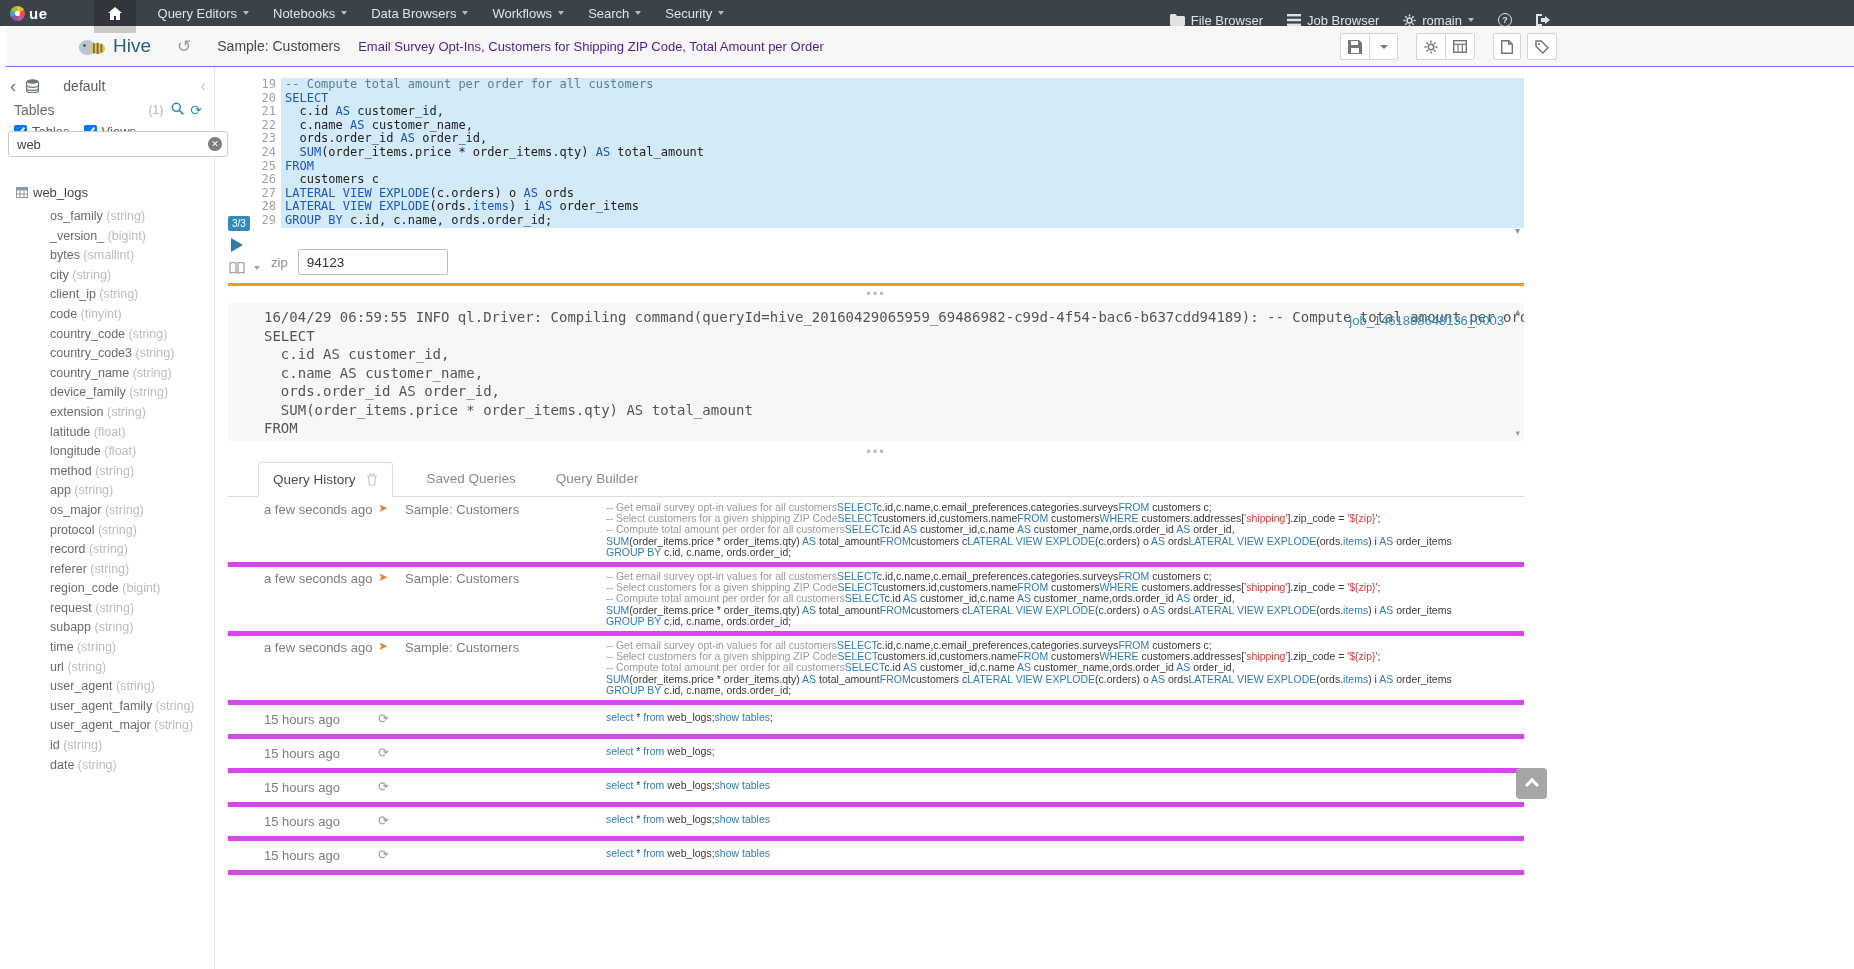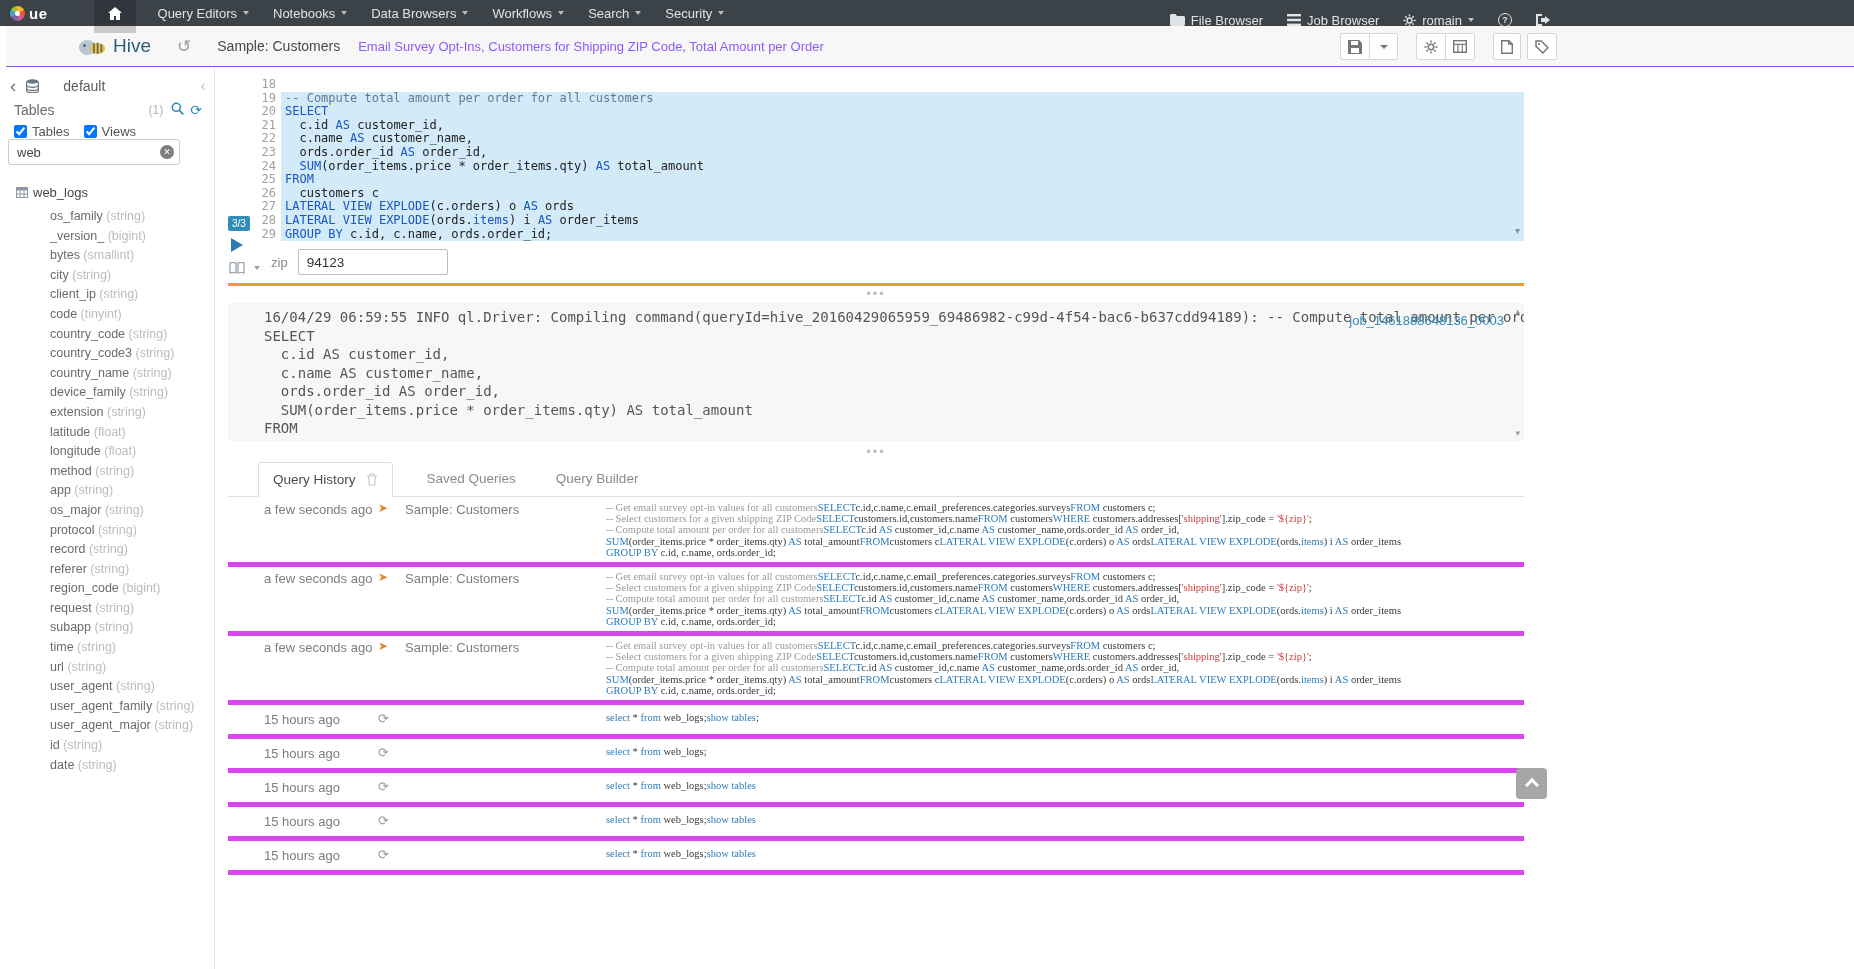--- a/index.html
+++ b/index.html
@@ -30,21 +30,21 @@
     display:flex; align-items:center; justify-content:center; font-size:9px; font-weight:bold; }
   .help-circle::before { content:"?"; }
 
   
   .subheader { position:absolute; top:26px; left:6px; width:100%; height:41px;
     background:#f7f7f7; border-bottom:1px solid #8b5cf6; display:flex; align-items:center; z-index:40;padding-left:37px; }
   .hive-logo { margin-left:34px; display:flex; align-items:center; }
   .app-name { font-size:19px; color:#2f5d7c; margin-left:6px; cursor:pointer; }
   .history-glyph { margin-left:26px; color:#9a9a9a; font-size:17px; cursor:pointer; }
   .doc-title { margin-left:26px; font-size:14px; color:#484848; }
-  .doc-subtitle { margin-left:18px; font-size:13px; color:#8b5cf6; }
+  .doc-subtitle { margin-left:18px; font-size:13px; color:#4c1d95; }
   .toolbar { position:absolute; right:303px; top:7px; display:flex; align-items:center; }
   .tb-group { display:flex; margin-right:18px; }
   .tb-btn { height:27px; min-width:28px; padding:0 7px; background:#fff; border:1px solid #d5d5d5;
     border-radius:2px; display:flex; align-items:center; justify-content:center; cursor:pointer; color:#767676; }
   .tb-group .tb-btn + .tb-btn { border-left:none; border-radius:0 2px 2px 0; }
   .tb-group .tb-btn:first-child { border-radius:2px 0 0 2px; }
   .tb-caret { width:0;height:0;border-left:4px solid transparent;border-right:4px solid transparent;
     border-top:4.5px solid #767676; }
   .tb-sep6 { width:6px; }
 
@@ -60,21 +60,21 @@
   .collapse-assist::before { content:"‹"; }
   .tables-row { position:absolute; top:34px; left:14px; right:12px; display:flex; align-items:center; }
   .tables-label { font-size:14px; color:#6b6b6b; }
   .tables-count { margin-left:auto; font-size:12px; color:#b5b5b5; }
   .tables-row .sicon { margin-left:8px; cursor:pointer; }
   .refresh-glyph { margin-left:6px; color:#338bb8; font-size:14px; cursor:pointer; }
   .filters { position:absolute; top:57px; left:14px; display:flex; align-items:center; gap:14px;
     font-size:13px; color:#555; }
   .filters label { display:flex; align-items:center; gap:5px; cursor:pointer; }
   .filters input { width:13px; height:13px; }
-  .search-box { position:absolute; top:72px; left:8px; width:172px; }
+  .search-box { position:absolute; top:64px; left:8px; width:220px; }
   .search-box input { width:100%; height:26px; border:1px solid #ccc; border-radius:3px;
     padding:0 24px 0 8px; font-size:13px; color:#444; outline:none;
     font-family:"Liberation Sans", sans-serif; }
   .clear-x { position:absolute; right:6px; top:6px; width:14px; height:14px; border-radius:50%;
     background:#7d7d7d; color:#fff; font-size:9px; line-height:14px; text-align:center; cursor:pointer; }
   .clear-x::before { content:"✕"; }
   .table-row { position:absolute; top:118px; left:16px; display:flex; align-items:center; gap:5px;
     font-size:13px; color:#464646; cursor:pointer; }
   .columns { position:absolute; top:140px; left:0; right:0; }
   .col-row { height:19.6px; line-height:19.6px; padding-left:50px; font-size:12.5px;
@@ -139,21 +139,21 @@
   .history { position:absolute; top:431px; left:0; width:100%; }
   .history-row { display:flex; align-items:flex-start; border-bottom:5px solid #d946ef;
     padding:4px 0; cursor:pointer; }
   .history-row.short { padding:7px 0; }
   .h-time { width:114px; margin-left:36px; font-size:13px; color:#7d7d7d; flex:none; }
   .h-icon { width:27px; flex:none; font-size:12px; line-height:13px; }
   .h-icon.recent { color:#e0862e; }
   .h-icon.old { color:#9a9a9a; font-size:13px; }
   .h-name { width:201px; font-size:13px; color:#7d7d7d; flex:none; }
   .h-sql { flex:1; padding-right:12px; }
-  .sql-line { font-family:Liberation Serif, serif; font-size:10.5px; line-height:11.2px;
+  .sql-line { font-family:Liberation Sans, sans-serif; font-size:10.5px; line-height:11.2px;
     white-space:pre-wrap; word-break:break-all; color:#333; }
   .tok-com { color:#9a9a9a; }
   .tok-kw  { color:#2e7bb8; }
   .tok-pl  { color:#393939; }
   .tok-str { color:#cf3d3d; }
 
   .scroll-top { position:absolute; left:1516px; top:768px; width:31px; height:31px;
     background:#a6a6a6; border-radius:4px; cursor:pointer; display:flex; justify-content:center; }
   .chev-up { width:10px; height:10px; border-top:3px solid #fff; border-left:3px solid #fff;
     transform:rotate(45deg); margin-top:12px; }
@@ -384,21 +384,20 @@
       <div class="col-row"><span class="col-name">user_agent_family</span><span class="col-type"> (string)</span></div>
       <div class="col-row"><span class="col-name">user_agent_major</span><span class="col-type"> (string)</span></div>
       <div class="col-row"><span class="col-name">id</span><span class="col-type"> (string)</span></div>
       <div class="col-row"><span class="col-name">date</span><span class="col-type"> (string)</span></div>
     </div>
 </div>
 
 <div class="main">
 
   <div class="code">
-      <div class="code-line"><span class="gutter">18</span><span class="line-content"></span></div>
       <div class="code-line hl"><span class="gutter">19</span><span class="line-content"><span class="tok-com">-- Compute total amount per order for all customers</span></span></div>
       <div class="code-line hl"><span class="gutter">20</span><span class="line-content"><span class="tok-kw">SELECT</span></span></div>
       <div class="code-line hl"><span class="gutter">21</span><span class="line-content"><span class="tok-pl">  c.id </span><span class="tok-kw">AS</span><span class="tok-pl"> customer_id,</span></span></div>
       <div class="code-line hl"><span class="gutter">22</span><span class="line-content"><span class="tok-pl">  c.name </span><span class="tok-kw">AS</span><span class="tok-pl"> customer_name,</span></span></div>
       <div class="code-line hl"><span class="gutter">23</span><span class="line-content"><span class="tok-pl">  ords.order_id </span><span class="tok-kw">AS</span><span class="tok-pl"> order_id,</span></span></div>
       <div class="code-line hl"><span class="gutter">24</span><span class="line-content"><span class="tok-pl">  </span><span class="tok-kw">SUM</span><span class="tok-pl">(order_items.price * order_items.qty) </span><span class="tok-kw">AS</span><span class="tok-pl"> total_amount</span></span></div>
       <div class="code-line hl"><span class="gutter">25</span><span class="line-content"><span class="tok-kw">FROM</span></span></div>
       <div class="code-line hl"><span class="gutter">26</span><span class="line-content"><span class="tok-pl">  customers c</span></span></div>
       <div class="code-line hl"><span class="gutter">27</span><span class="line-content"><span class="tok-kw">LATERAL VIEW EXPLODE</span><span class="tok-pl">(c.orders) o </span><span class="tok-kw">AS</span><span class="tok-pl"> ords</span></span></div>
       <div class="code-line hl"><span class="gutter">28</span><span class="line-content"><span class="tok-kw">LATERAL VIEW EXPLODE</span><span class="tok-pl">(ords.</span><span class="tok-kw">items</span><span class="tok-pl">) i </span><span class="tok-kw">AS</span><span class="tok-pl"> order_items</span></span></div>

